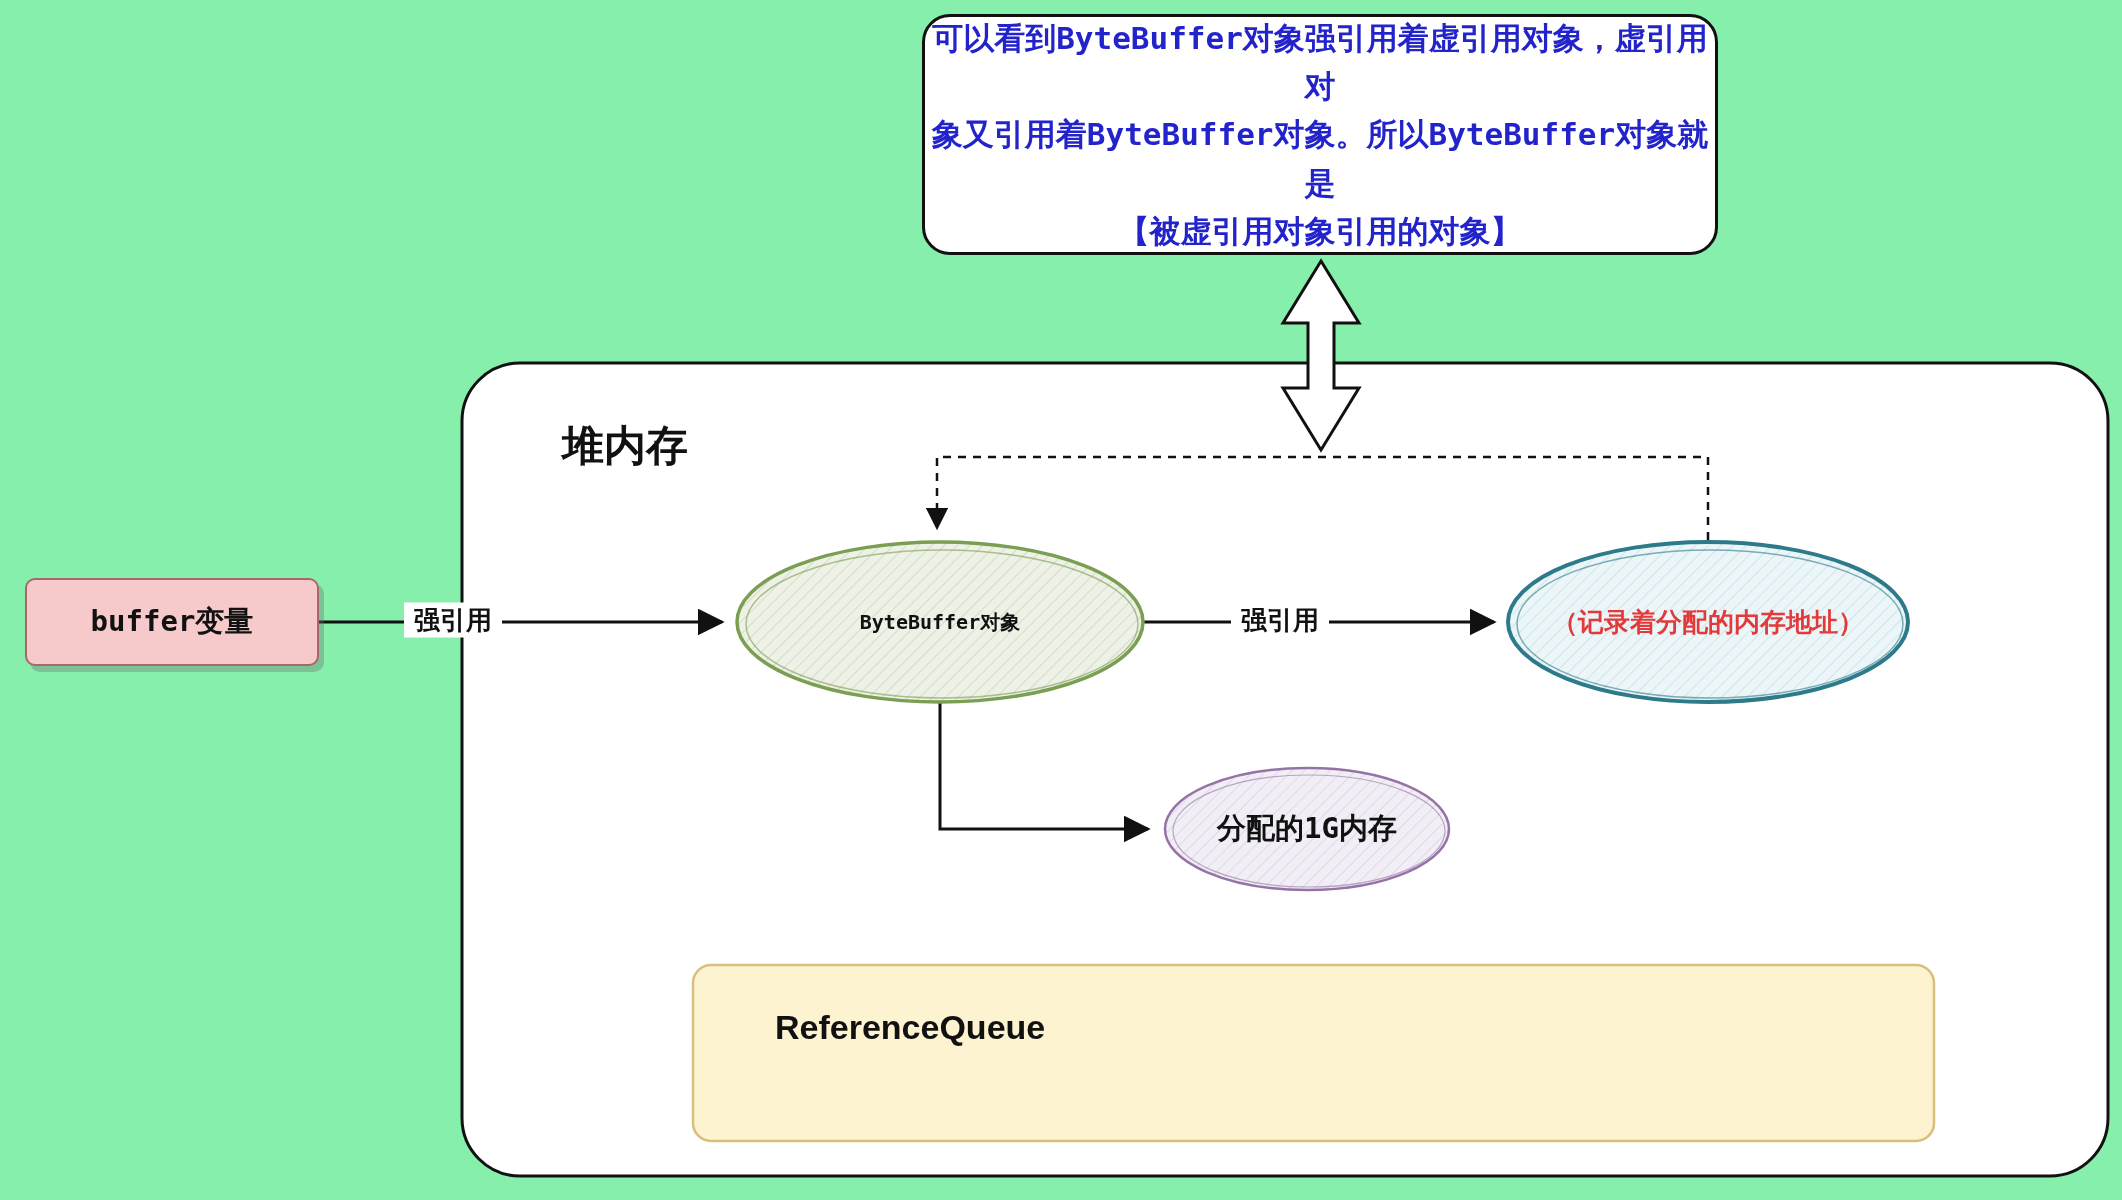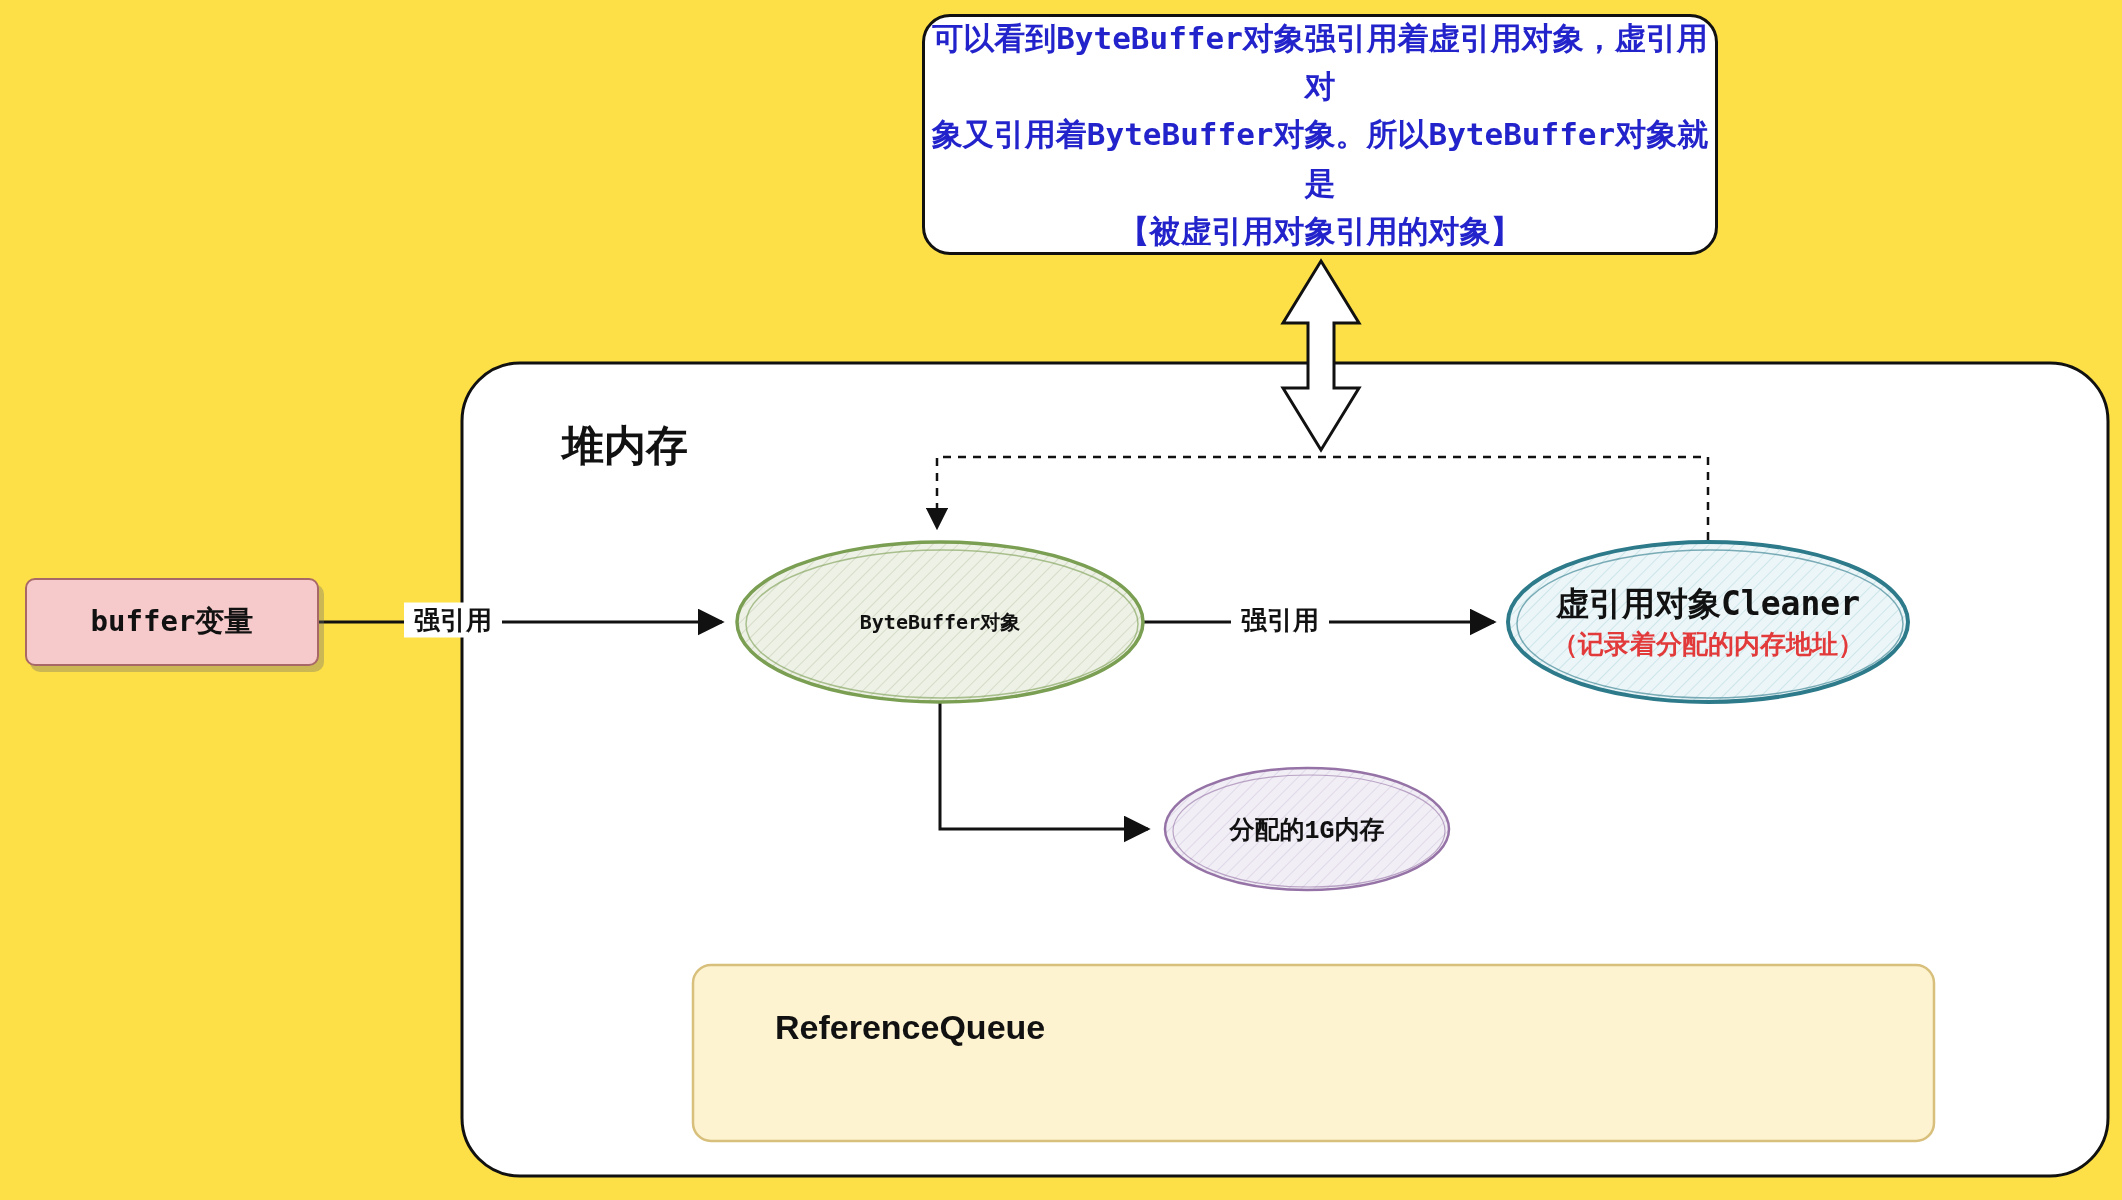--- a/index.html
+++ b/index.html
@@ -1,19 +1,19 @@
 <!DOCTYPE html>
 <html><head>
 <meta charset="utf-8">
 <style>
   html,body{margin:0;padding:0;background:#ffffff;}
   .stage{
     position:relative;
     width:2122px;height:1200px;
-    background:#fde047;
+    background:#86efac;
     font-family:"Liberation Sans","DejaVu Sans",sans-serif;
     color:#111;
     overflow:hidden;
   }
   .layer{position:absolute;left:0;top:0;}
 
   
   .note-box{
     position:absolute;left:922px;top:14px;width:796px;height:241px;
     border:3px solid #111;border-radius:28px;background:#fff;
@@ -53,21 +53,21 @@
   }
   .node-title{
     font-weight:bold;color:#111;
     font-family:"DejaVu Sans Mono","Liberation Sans",sans-serif;
   }
   .bytebuffer-label{font-size:20px;}
   .cleaner-label{font-size:33px;}
   .cleaner-sublabel{
     font-size:26px;font-weight:bold;color:#e23a3a;margin-top:0;
   }
-  .memory-label{font-size:25px;font-family:Liberation Mono, monospace;}
+  .memory-label{font-size:29px;}
 
   
   .edge-label{
     position:absolute;transform:translate(-50%,-50%);
     background:#ffffff;padding:0 10px;
     font-size:26px;font-weight:bold;color:#111;white-space:nowrap;
   }
 
   
   .refqueue-label{
@@ -139,21 +139,20 @@
 
   <div class="edge-label" style="left:453px;top:620px;">强引用</div>
 
   <div class="edge-label" style="left:1280px;top:620px;">强引用</div>
 
   <div class="center-label" style="left:940px;top:622px;">
     <div class="node-title bytebuffer-label">ByteBuffer对象</div>
   </div>
 
   <div class="center-label" style="left:1708px;top:622px;">
-    <div class="node-title cleaner-label">虚引用对象Cleaner</div>
     <div class="cleaner-sublabel">（记录着分配的内存地址）</div>
   </div>
 
   <div class="center-label" style="left:1307px;top:829px;">
     <div class="node-title memory-label">分配的1G内存</div>
   </div>
 
   <div class="refqueue-label">ReferenceQueue</div>
 
 </div>

